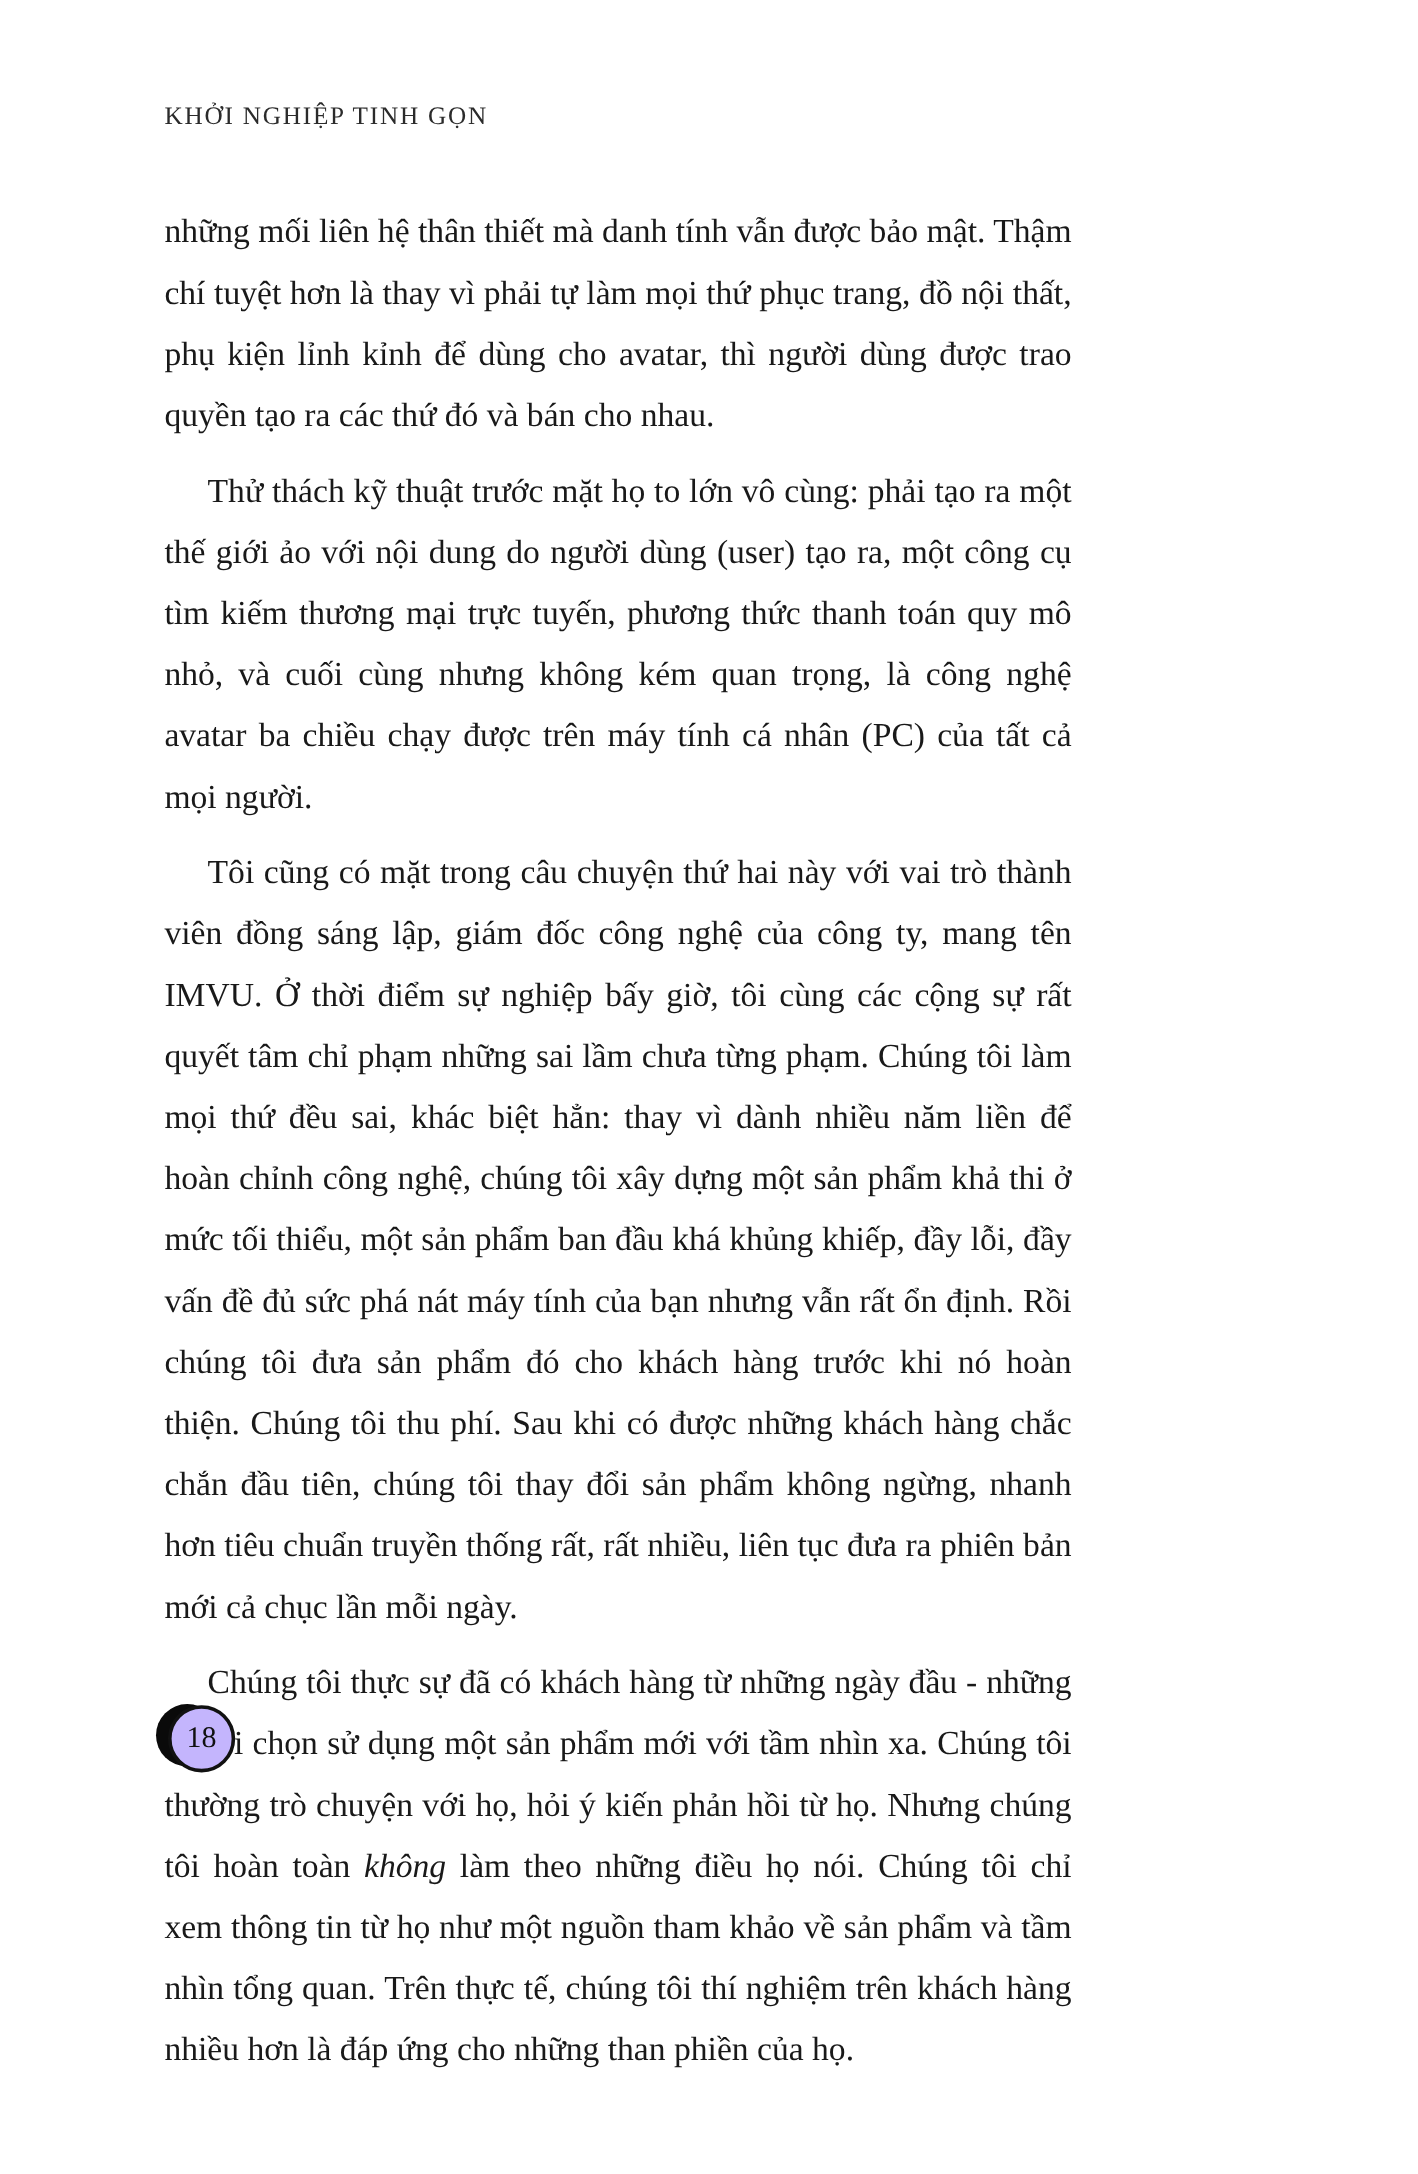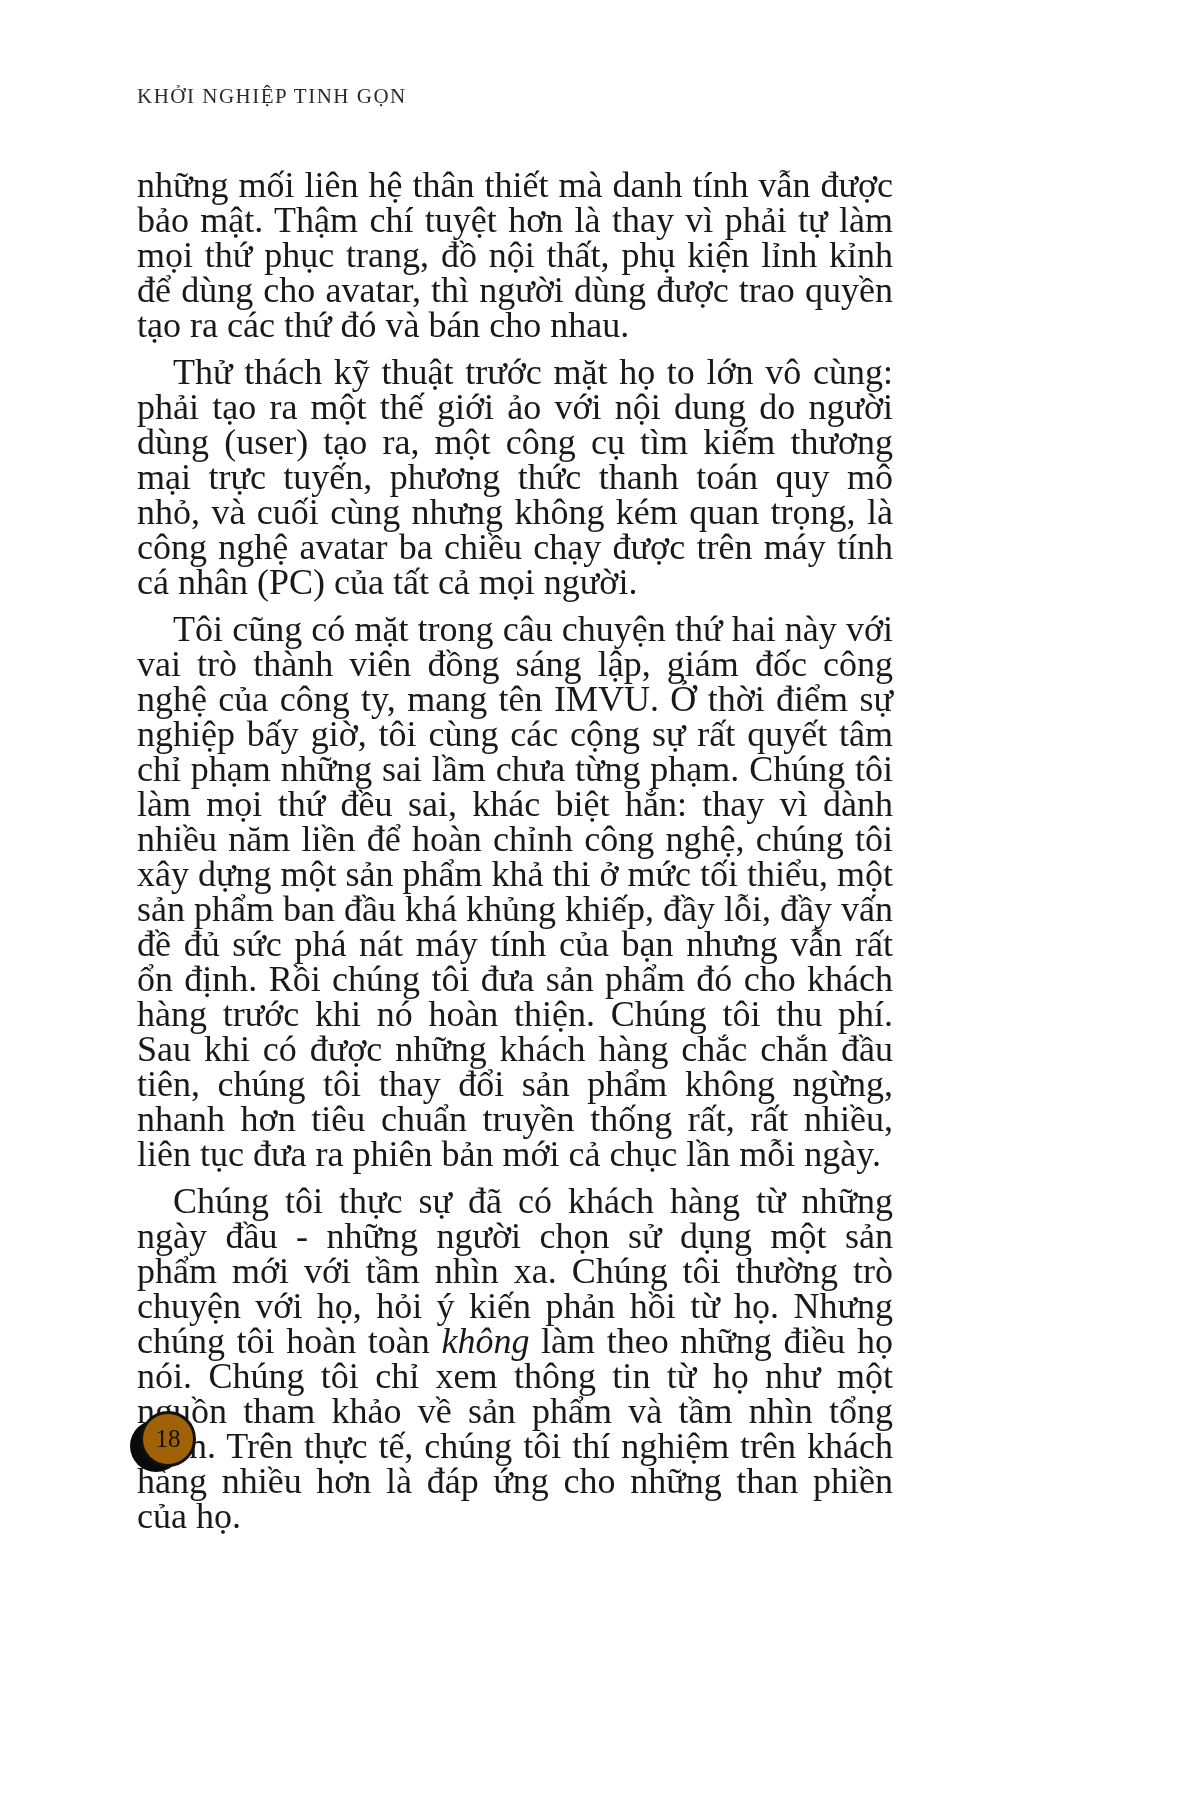--- a/index.html
+++ b/index.html
@@ -28,22 +28,22 @@
     font-size: 21px;
     letter-spacing: 1.5px;
     color: #2b2b2b;
     white-space: nowrap;
   }
   .body-text {
     position: absolute;
     left: 137px;
     top: 168px;
     width: 756px;
-    font-size: 36px;
-    line-height: 35px;
+    font-size: 28px;
+    line-height: 51px;
     text-align: justify;
     color: #191919;
   }
   .body-text p.para {
     margin: 0 0 5px 0;
     padding: 0;
   }
   .body-text p.para.indent {
     text-indent: 36px;
     margin-top: 12px;
@@ -63,24 +63,24 @@
     left: 6px;
     top: 12px;
     width: 52px;
     height: 52px;
     background: #0a0a0a;
     border-radius: 50%;
   }
   .page-number-circle {
     position: absolute;
     left: 16px;
-    top: 3px;
+    top: 13px;
     width: 50px;
     height: 50px;
-    background: #a16207;
+    background: #c4b5fd;
     border: 3px solid #111111;
     border-radius: 50%;
     display: flex;
     align-items: center;
     justify-content: center;
   }
   .page-number-text {
     font-size: 25px;
     color: #111111;
     line-height: 1;

